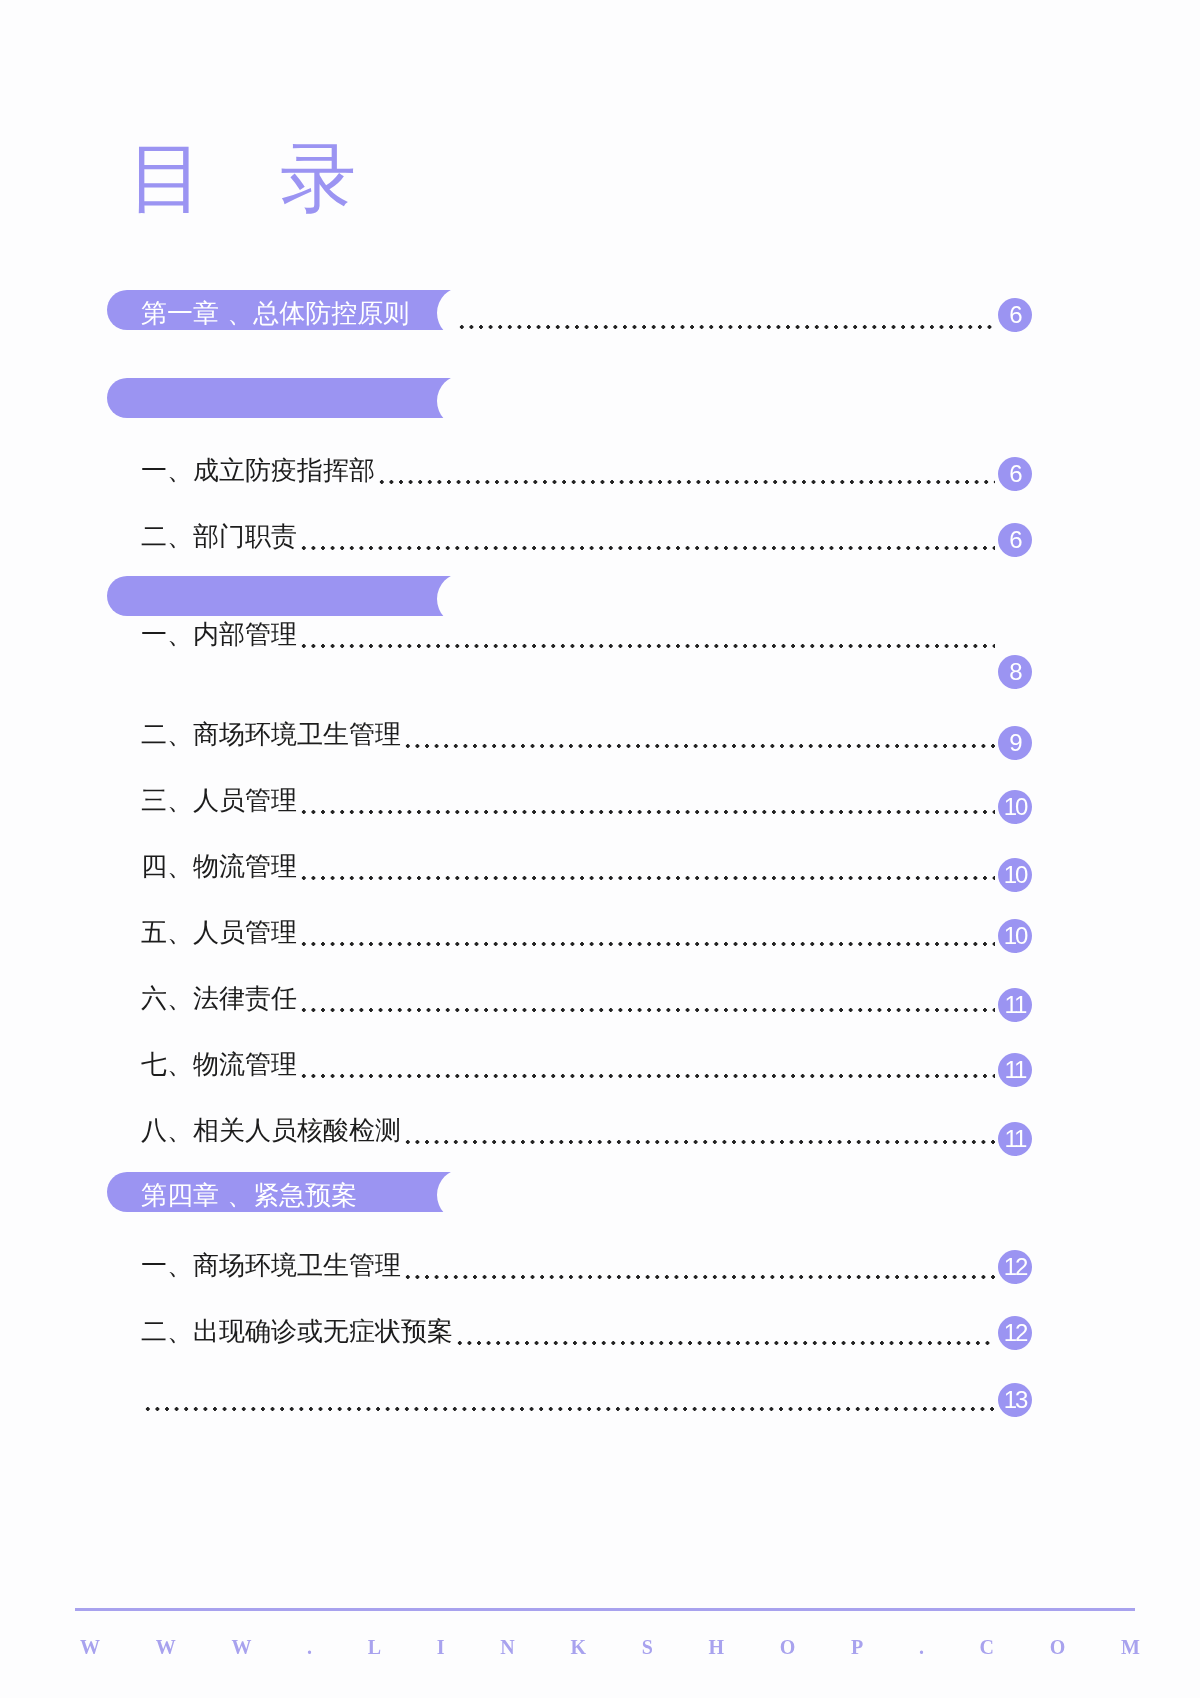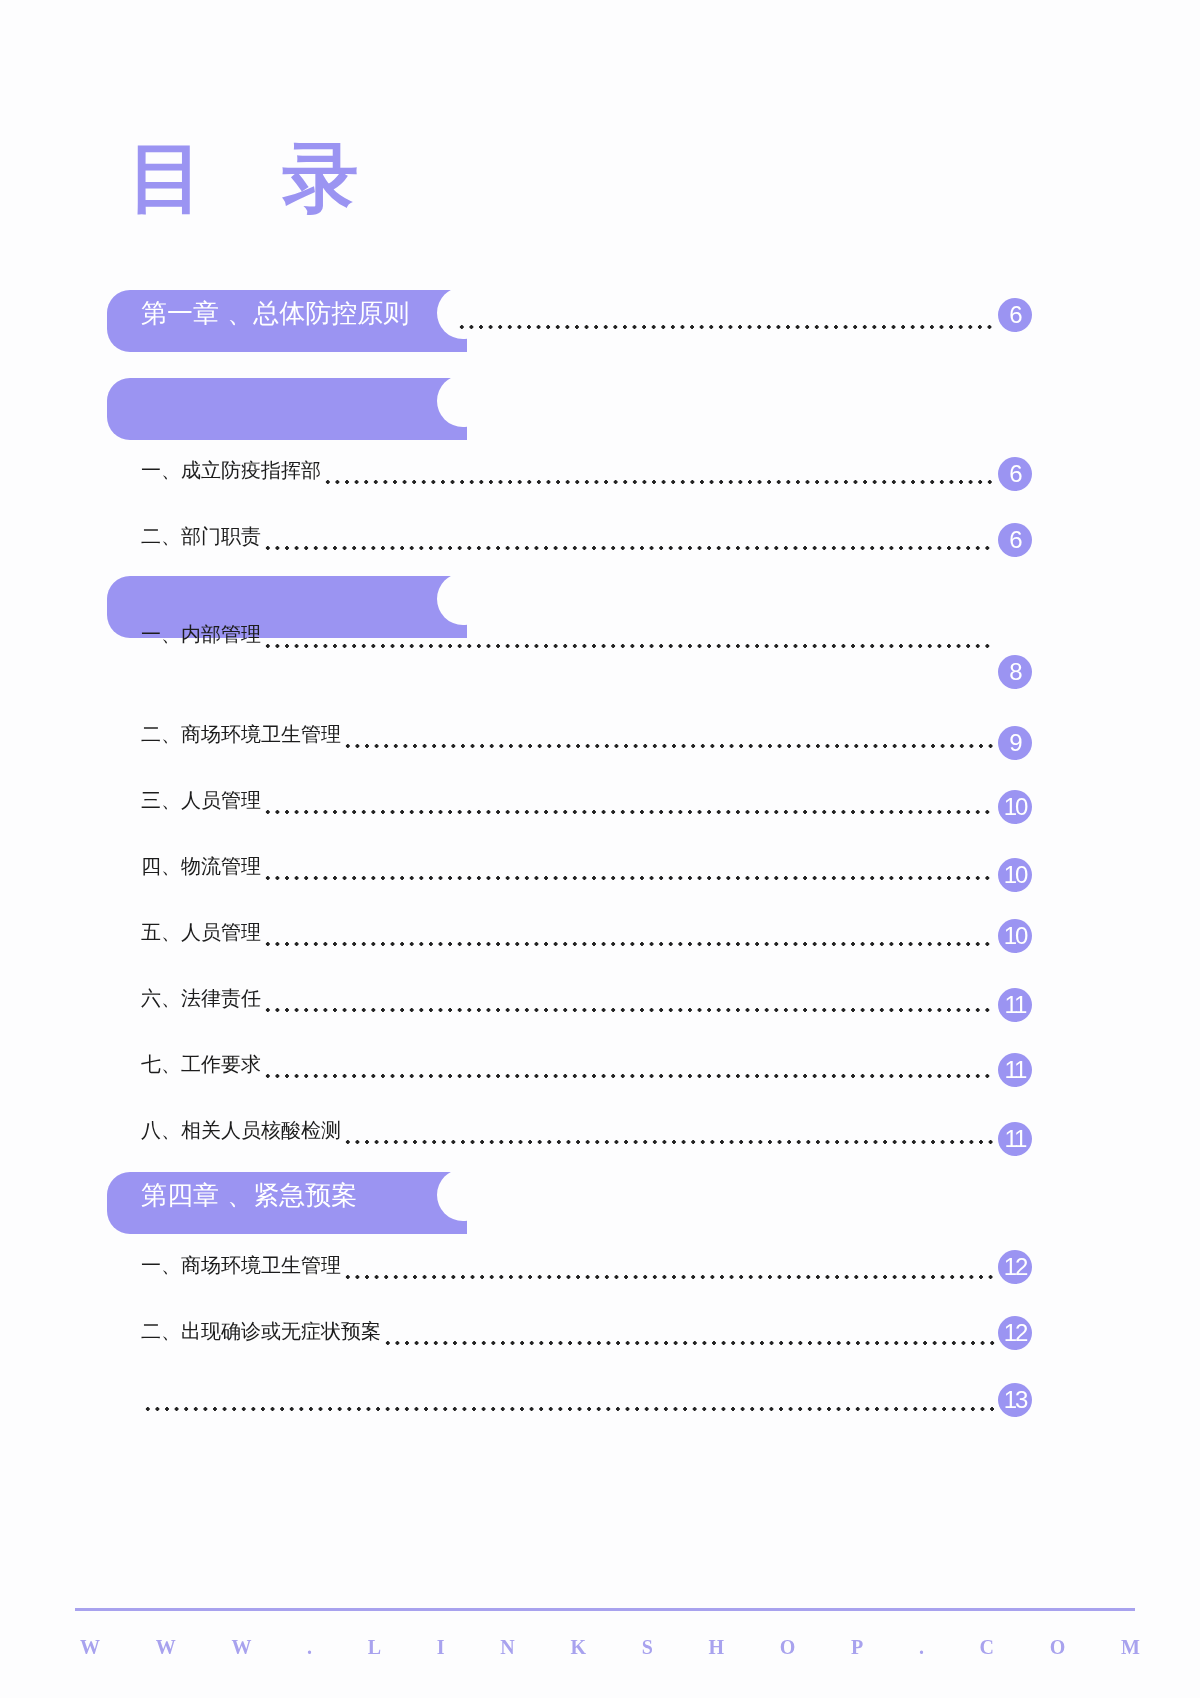--- a/index.html
+++ b/index.html
@@ -4,41 +4,41 @@
 <style>
   html, body { margin: 0; padding: 0; }
   body {
     width: 1200px; height: 1698px; position: relative; overflow: hidden;
     background: #fdfdfe;
     font-family: "DejaVu Sans", "Liberation Sans", sans-serif;
     color: #1c1c1c;
   }
   .title {
     position: absolute; left: 128px; top: 140px;
-    font-size: 76px; font-weight: bold; color: #9b94f2;
+    font-size: 76px; font-weight: normal; color: #9b94f2;
     letter-spacing: 26px; line-height: 1;
   }
   .chapter {
-    position: absolute; left: 107px; height: 62px; width: 360px;
+    position: absolute; left: 107px; height: 40px; width: 360px;
     background: #9b94f2; border-radius: 23px 0 0 23px;
     overflow: hidden;
   }
   .chapter .cut {
     position: absolute; right: -22px; top: -3px; width: 52px; height: 52px;
     border-radius: 50%; background: #fdfdfe;
   }
   .chapter .label {
     position: absolute; left: 34px; top: 0; line-height: 46px;
     font-size: 26px; color: #ffffff; white-space: nowrap;
   }
   .row {
     position: absolute; left: 141px; width: 858px; height: 36px;
     display: flex; align-items: center;
   }
-  .row .label { font-size: 20px; white-space: nowrap; color: #1c1c1c; }
+  .row .label { font-size: 26px; white-space: nowrap; color: #1c1c1c; }
   .row .leader {
     flex: 1; height: 36px; margin: 0 4px 0 2px;
     background-image: radial-gradient(circle, #222 1.6px, transparent 2px);
     background-size: 9.6px 8px; background-repeat: repeat-x;
     background-position: 0 26px;
   }
   .chapter-row { left: 455px; width: 544px; }
   .badge {
     position: absolute; left: 998px; width: 34px; height: 34px; border-radius: 50%;
     background: #9b94f2; color: #fff; font-size: 24px; line-height: 34px;
@@ -116,21 +116,21 @@
 </div>
 <div class="badge" style="top:919px">10</div>
 
 <div class="row" style="top:980px">
   <span class="label">六、法律责任</span>
   <span class="leader"></span>
 </div>
 <div class="badge" style="top:988px">11</div>
 
 <div class="row" style="top:1046px">
-  <span class="label">七、工作要求</span>
+  <span class="label">七、物流管理</span>
   <span class="leader"></span>
 </div>
 <div class="badge" style="top:1053px">11</div>
 
 <div class="row" style="top:1112px">
   <span class="label">八、相关人员核酸检测</span>
   <span class="leader"></span>
 </div>
 <div class="badge" style="top:1122px">11</div>
 

